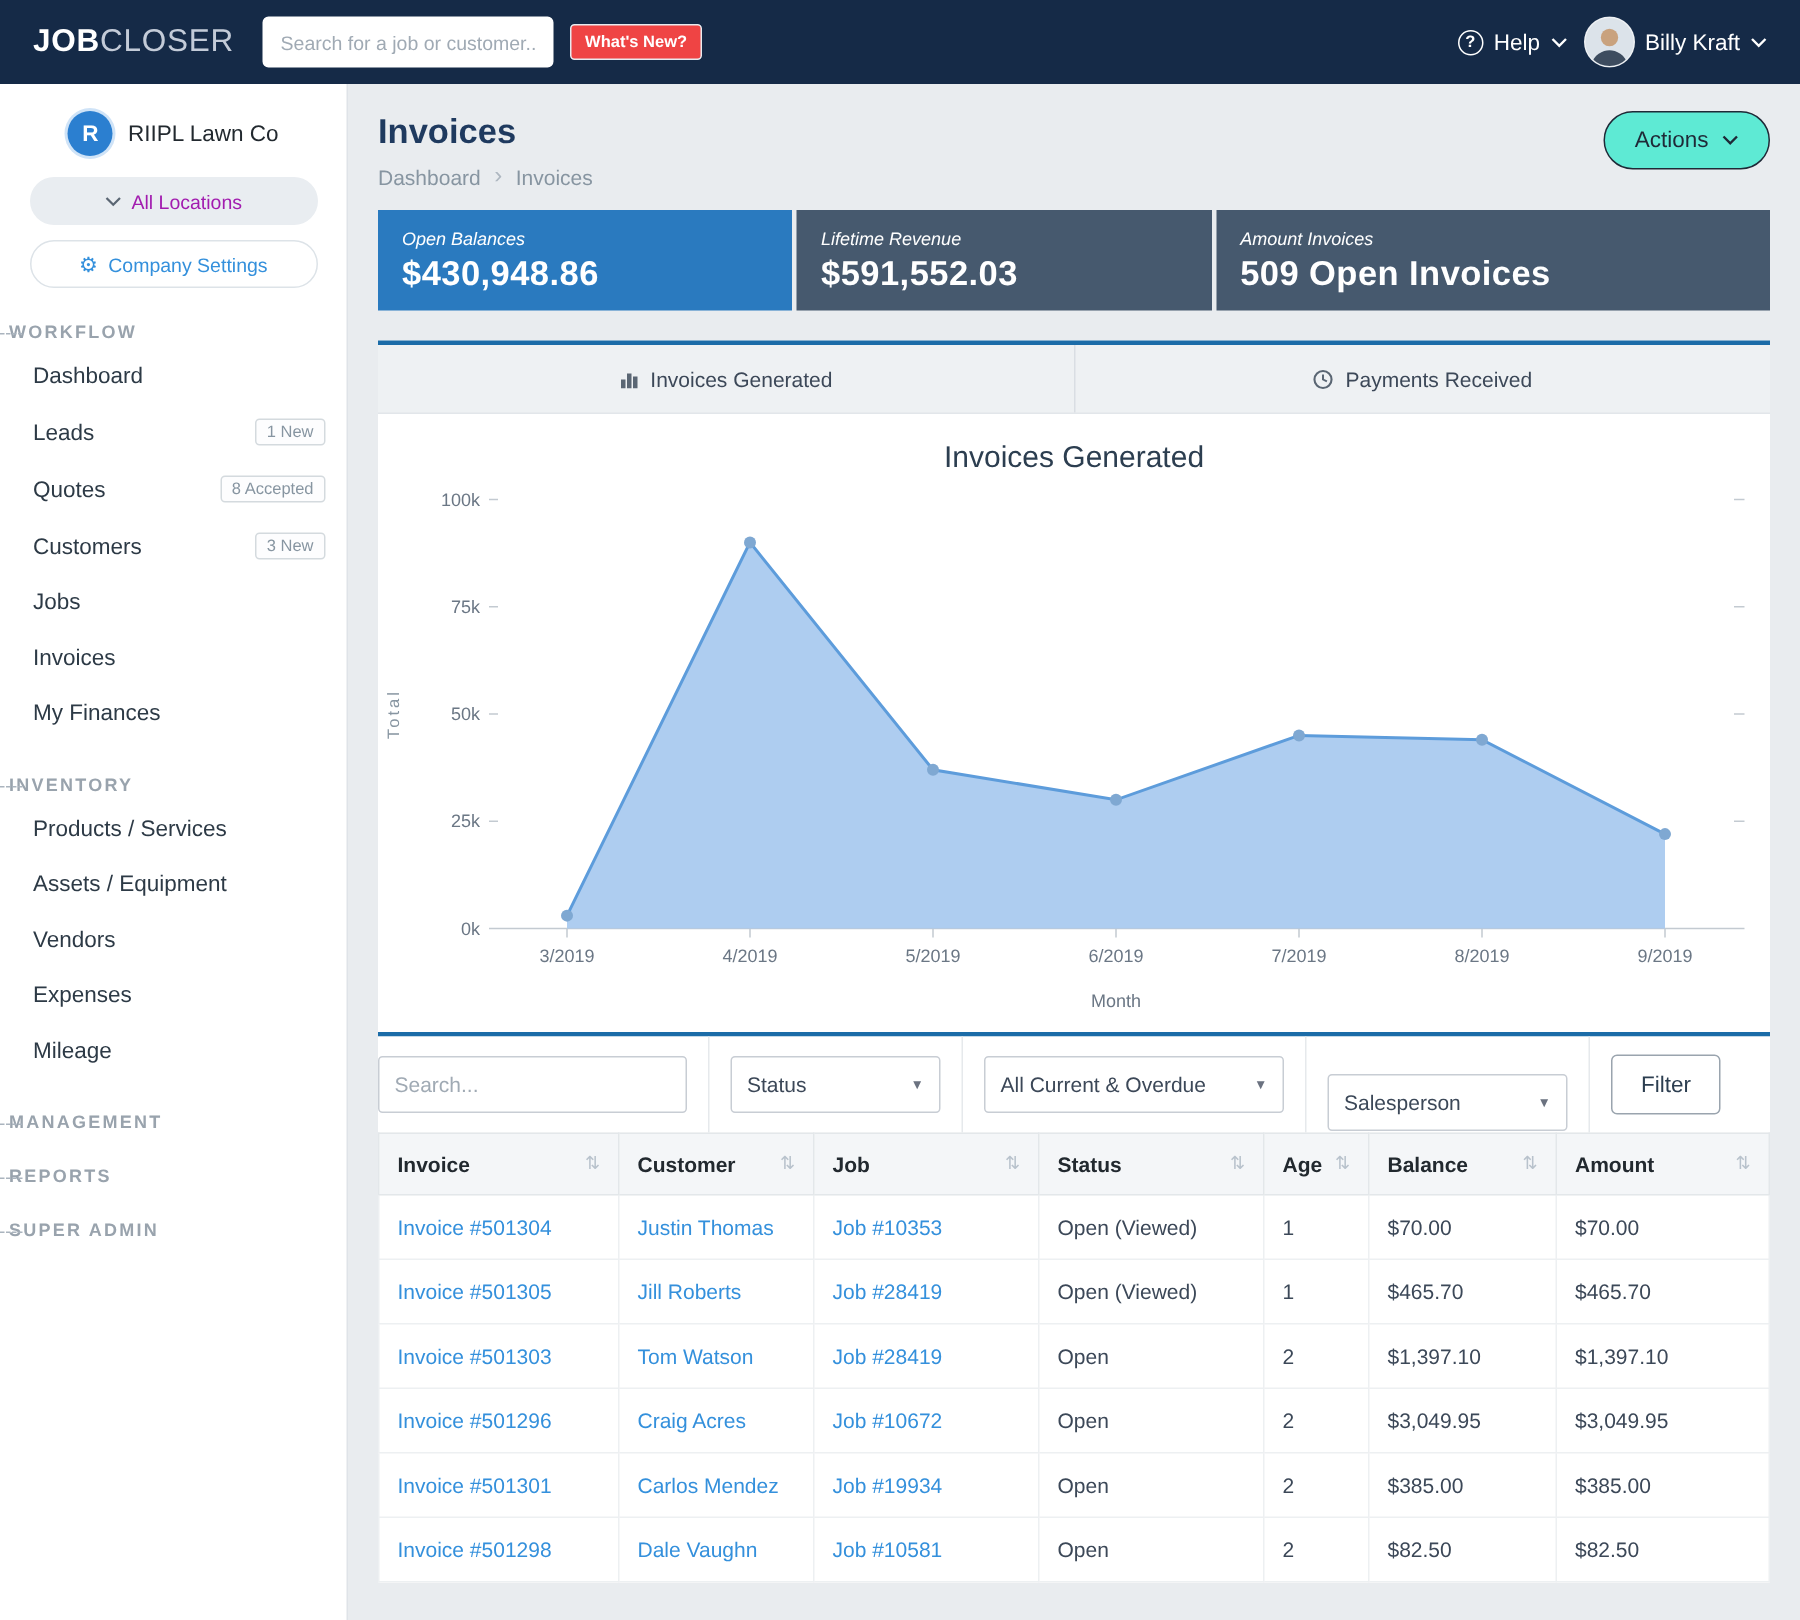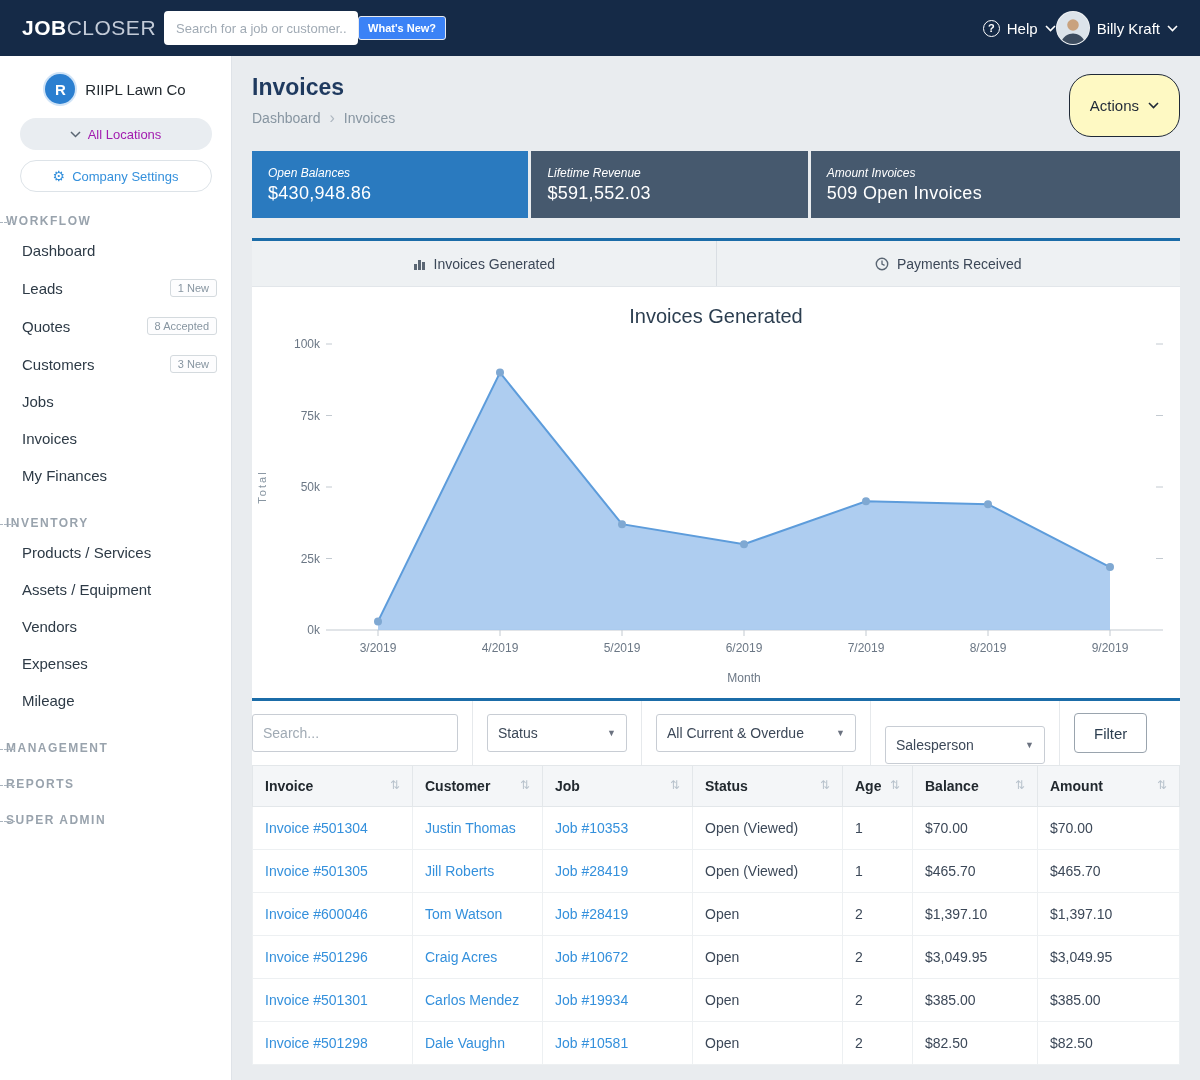--- a/index.html
+++ b/index.html
@@ -1,27 +1,27 @@
 <!DOCTYPE html>
 <html><head>
 <meta charset="utf-8">
 <style>
   *{margin:0;padding:0;box-sizing:border-box;}
   html,body{width:1200px;height:1080px;}
   body{font-family:"Liberation Sans","DejaVu Sans",sans-serif;background:#e9ecef;overflow:hidden;}
   .app{width:1200px;height:1080px;display:flex;flex-direction:column;overflow:hidden;background:#e9ecef;}
 
   
-  .topbar{height:56px;flex:0 0 56px;background:#152a47;display:flex;align-items:center;padding:0 22px;gap:0;color:#fff;}
+  .topbar{height:56px;flex:0 0 56px;background:#152a47;display:flex;align-items:center;padding:0 22px;gap:11px;color:#fff;}
   .logo{font-size:21px;letter-spacing:.5px;white-space:nowrap;margin-right:8px;cursor:pointer;}
   .logo b{font-weight:700;color:#fff;}
   .logo .rest{font-weight:400;color:#c3cbd8;}
   .topbar-search{width:194px;height:34px;border:2px solid #fff;border-radius:4px;padding:0 10px;font-size:13px;color:#3c4858;outline:none;background:#fff;font-family:inherit;}
   .topbar-search::placeholder{color:#a0aab4;}
-  .whats-new{background:#3b82f6;border:1px solid #e8eaee;color:#fff;font-size:11px;font-weight:700;padding:5px 9px;border-radius:3px;cursor:pointer;font-family:inherit;}
+  .whats-new{background:#ef4444;border:1px solid #e8eaee;color:#fff;font-size:11px;font-weight:700;padding:5px 9px;border-radius:3px;cursor:pointer;font-family:inherit;}
   .flex-spacer{flex:1;}
   .tb-group{display:flex;align-items:center;gap:7px;font-size:15px;cursor:pointer;white-space:nowrap;}
   .help-q{width:17px;height:17px;border:1.5px solid #fff;border-radius:50%;display:inline-flex;align-items:center;justify-content:center;font-size:11px;font-weight:700;}
   .chev{display:inline-block;}
   .avatar{width:34px;height:34px;border-radius:50%;overflow:hidden;display:inline-flex;border:1px solid rgba(255,255,255,.5);background:#dde3e9;}
 
   
   .shell{flex:1;display:flex;overflow:hidden;}
   .sidebar{width:232px;flex:0 0 232px;background:#fff;border-right:1px solid #dfe3e8;padding-top:18px;overflow:hidden;}
   .company-row{display:flex;align-items:center;justify-content:center;gap:10px;margin-bottom:14px;}
@@ -36,29 +36,29 @@
   .nav-item{display:flex;align-items:center;justify-content:space-between;padding:10px 14px 10px:22px;padding:10px 14px 10px 22px;font-size:15px;color:#2d3a46;cursor:pointer;}
   .nav-badge{font-size:11px;color:#8795a1;border:1px solid #d4dade;border-radius:3px;padding:2px 7px;background:#fdfdfe;white-space:nowrap;}
 
   
   .main{flex:1;overflow:hidden;padding:18px 20px 0 20px;}
   .page-head{display:flex;justify-content:space-between;align-items:flex-start;}
   .page-title{font-size:23px;color:#1f3a5f;font-weight:700;margin-bottom:9px;}
   .breadcrumb{font-size:14px;color:#8795a1;display:flex;align-items:center;}
   .crumb{color:#8795a1;cursor:pointer;text-decoration:none;}
   .crumb-sep{margin:0 9px;font-size:16px;color:#aeb7c0;line-height:1;}
-  .actions-btn{display:flex;align-items:center;gap:9px;border:1px solid #1f2937;border-radius:22px;padding:22px 20px;background:#fef9c3;font-size:15px;color:#1f2937;cursor:pointer;font-family:inherit;}
+  .actions-btn{display:flex;align-items:center;gap:9px;border:1px solid #1f2937;border-radius:22px;padding:10px 20px;background:#5eead4;font-size:15px;color:#1f2937;cursor:pointer;font-family:inherit;}
 
   .stats{display:flex;gap:3px;margin-top:14px;}
   .stat-card{color:#fff;padding:11px 16px;display:flex;flex-direction:column;justify-content:center;gap:3px;height:67px;}
   .stat-card.c1{flex:1;background:#2a7abf;}
   .stat-card.c2{flex:1;background:#46596e;}
   .stat-card.c3{flex:1.38;background:#46596e;}
   .stat-label{font-size:12px;font-style:italic;}
-  .stat-value{font-size:18px;font-weight:400;letter-spacing:.3px;}
+  .stat-value{font-size:23px;font-weight:700;letter-spacing:.3px;}
 
   .panel{margin-top:20px;border-top:3px solid #1b6ca8;border-bottom:3px solid #1b6ca8;background:#fff;}
   .tabs{display:flex;background:#eef1f3;border-bottom:1px solid #e2e6ea;height:46px;}
   .tab{flex:1;display:flex;align-items:center;justify-content:center;gap:8px;font-size:14px;color:#3c4858;cursor:pointer;}
   .tab + .tab{border-left:1px solid #d9dee3;}
   .chart-wrap{padding:10px 0 4px;}
   .chart-title{text-align:center;font-size:20px;color:#2c3e50;margin:8px 0 0;}
 
   .filter-bar{background:#fff;height:64px;display:flex;align-items:stretch;}
   .fcell{display:flex;align-items:center;padding:0 14px;border-right:1px solid #e6e9ec;}
@@ -330,21 +330,21 @@
             <tr>
               <td><a class="tlink">Invoice #501305</a></td>
               <td><a class="tlink">Jill Roberts</a></td>
               <td><a class="tlink">Job #28419</a></td>
               <td>Open (Viewed)</td>
               <td>1</td>
               <td>$465.70</td>
               <td>$465.70</td>
             </tr>
             <tr>
-              <td><a class="tlink">Invoice #600046</a></td>
+              <td><a class="tlink">Invoice #501303</a></td>
               <td><a class="tlink">Tom Watson</a></td>
               <td><a class="tlink">Job #28419</a></td>
               <td>Open</td>
               <td>2</td>
               <td>$1,397.10</td>
               <td>$1,397.10</td>
             </tr>
             <tr>
               <td><a class="tlink">Invoice #501296</a></td>
               <td><a class="tlink">Craig Acres</a></td>

